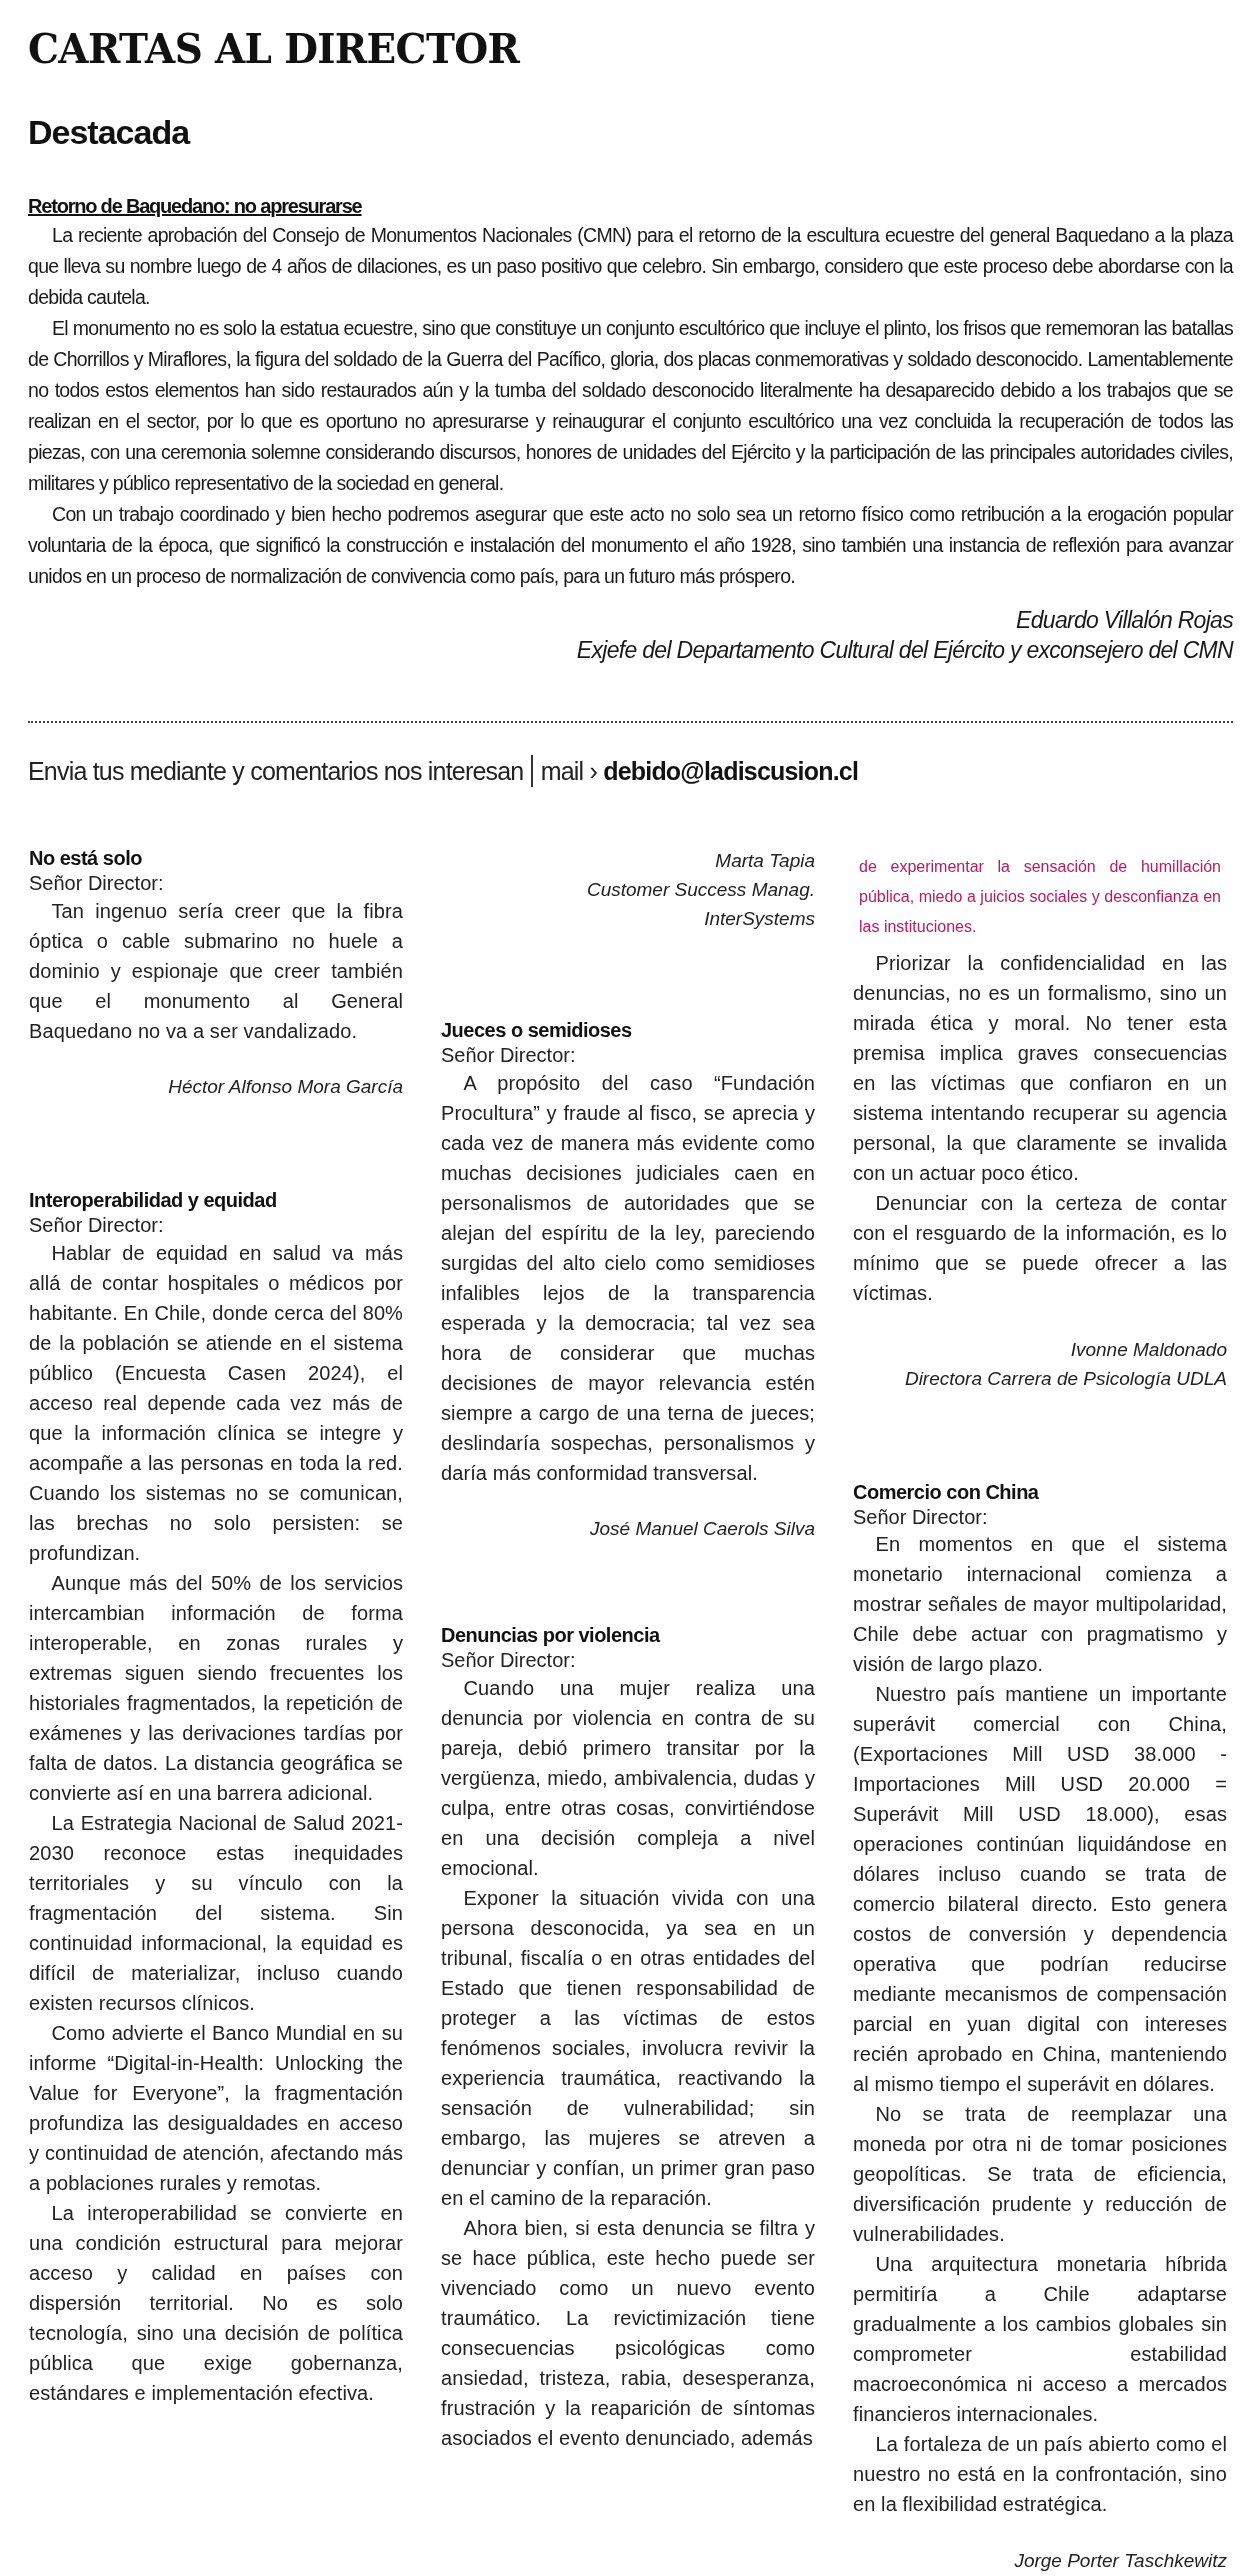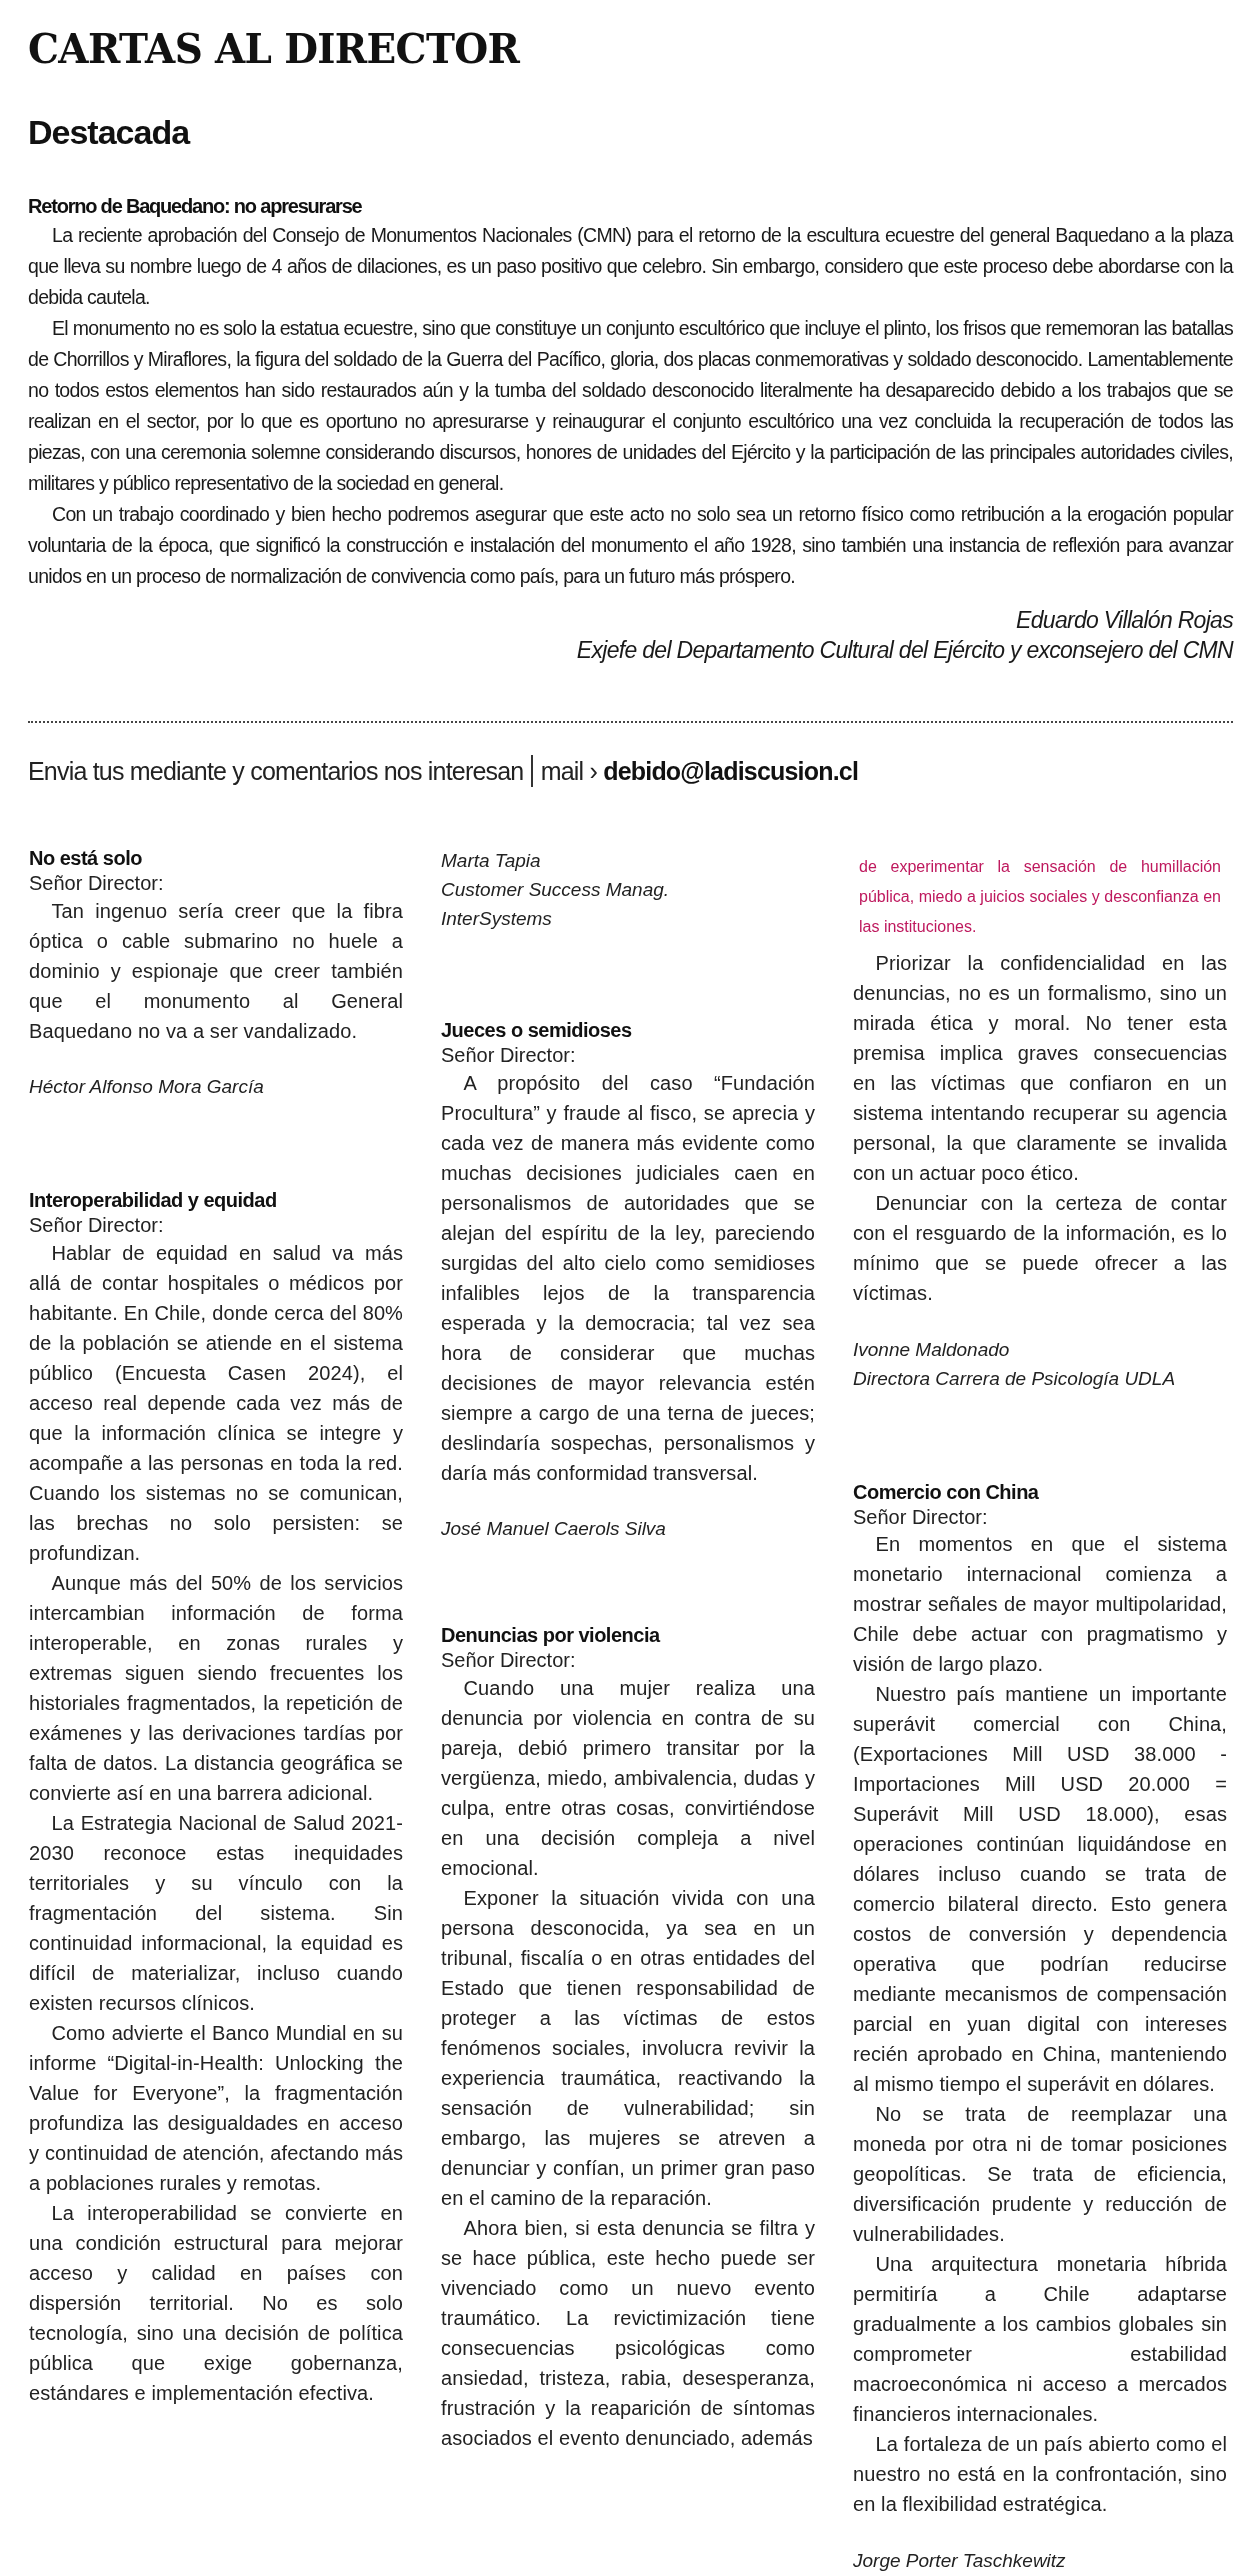--- a/index.html
+++ b/index.html
@@ -1,36 +1,36 @@
 <!DOCTYPE html>
 <html style="font-size:10.6px"><head>
 <meta charset="utf-8">
 <style>
   html, body { margin: 0; padding: 0; background: #ffffff; }
   body { width: 1259px; height: 2576px; position: relative; overflow: hidden; color: #1a1a1a; font-family: "Liberation Sans", sans-serif; }
   .page-title { position: absolute; left: 28px; top: 25px; font-family: "DejaVu Serif", serif; font-weight: bold; font-size: 41px; letter-spacing: -0.7px; color: #111; margin: 0; transform: scaleX(0.95); transform-origin: left; }
   .section-title { position: absolute; left: 28px; top: 113px; font-family: "Liberation Sans", sans-serif; font-weight: bold; font-size: 34px; letter-spacing: -1px; color: #111; margin: 0; }
   .featured { position: absolute; left: 28px; top: 193px; width: 1205px; }
-  .featured .f-heading { font-family: "Liberation Sans", sans-serif; font-weight: bold; font-size: 20px; letter-spacing: -1.2px; line-height: 26.5px; color: #111; }
+  .featured .f-heading { font-family: "Liberation Sans", sans-serif; font-weight: bold; font-size: 20px; letter-spacing: -1.2px; line-height: 26.5px; color: #111; text-decoration: underline; }
   .featured .f-salute { font-size: 19px; letter-spacing: -0.8px; line-height: 25px; }
   .featured p { margin: 0; font-size: 19.5px; line-height: 31px; letter-spacing: -0.7px; text-align: justify; text-indent: 24px; font-family: Liberation Sans, sans-serif; }
   .featured .f-sign { text-align: right; font-style: italic; font-size: 23px; letter-spacing: -0.7px; line-height: 30.5px; margin-top: 13px; }
   .dotted-rule { position: absolute; left: 28px; top: 721px; width: 1205px; height: 0; border-top: 2px dotted #444; }
   .contact { position: absolute; left: 28px; top: 755px; font-size: 25px; letter-spacing: -0.8px; color: #222; }
   .contact .sep { display: inline-block; width: 1.3px; height: 32px; background: #333; vertical-align: -6.6px; margin: 0 8px; }
   .contact .email { font-weight: bold; color: #111; }
   .col { position: absolute; top: 846px; width: 374px; }
   .col1 { left: 29px; }
   .col2 { left: 441px; }
   .col3 { left: 853px; }
   .letter { margin-bottom: 0; }
   .l-heading { font-family: "Liberation Sans", sans-serif; font-weight: bold; font-size: 20px; letter-spacing: -0.5px; line-height: 25px; color: #111; }
   .l-salute { font-size: 20px; line-height: 24.5px; color: #222; }
   .letter p { margin: 0; font-size: 20px; line-height: 30px; text-align: justify; text-indent: 22.5px; color: #222; letter-spacing: 0.1px; }
-  .sign { font-style: italic; font-size: 19px; line-height: 29px; color: #222; }
+  .sign { text-align: right; font-style: italic; font-size: 19px; line-height: 29px; color: #222; }
   .sign-gap { height: 26.5px; }
   .after-gap { height: 73px; }
 </style>
 </head>
 <body>
 
 <h1 class="page-title">CARTAS AL DIRECTOR</h1>
 <h2 class="section-title">Destacada</h2>
 
 <article class="featured">

